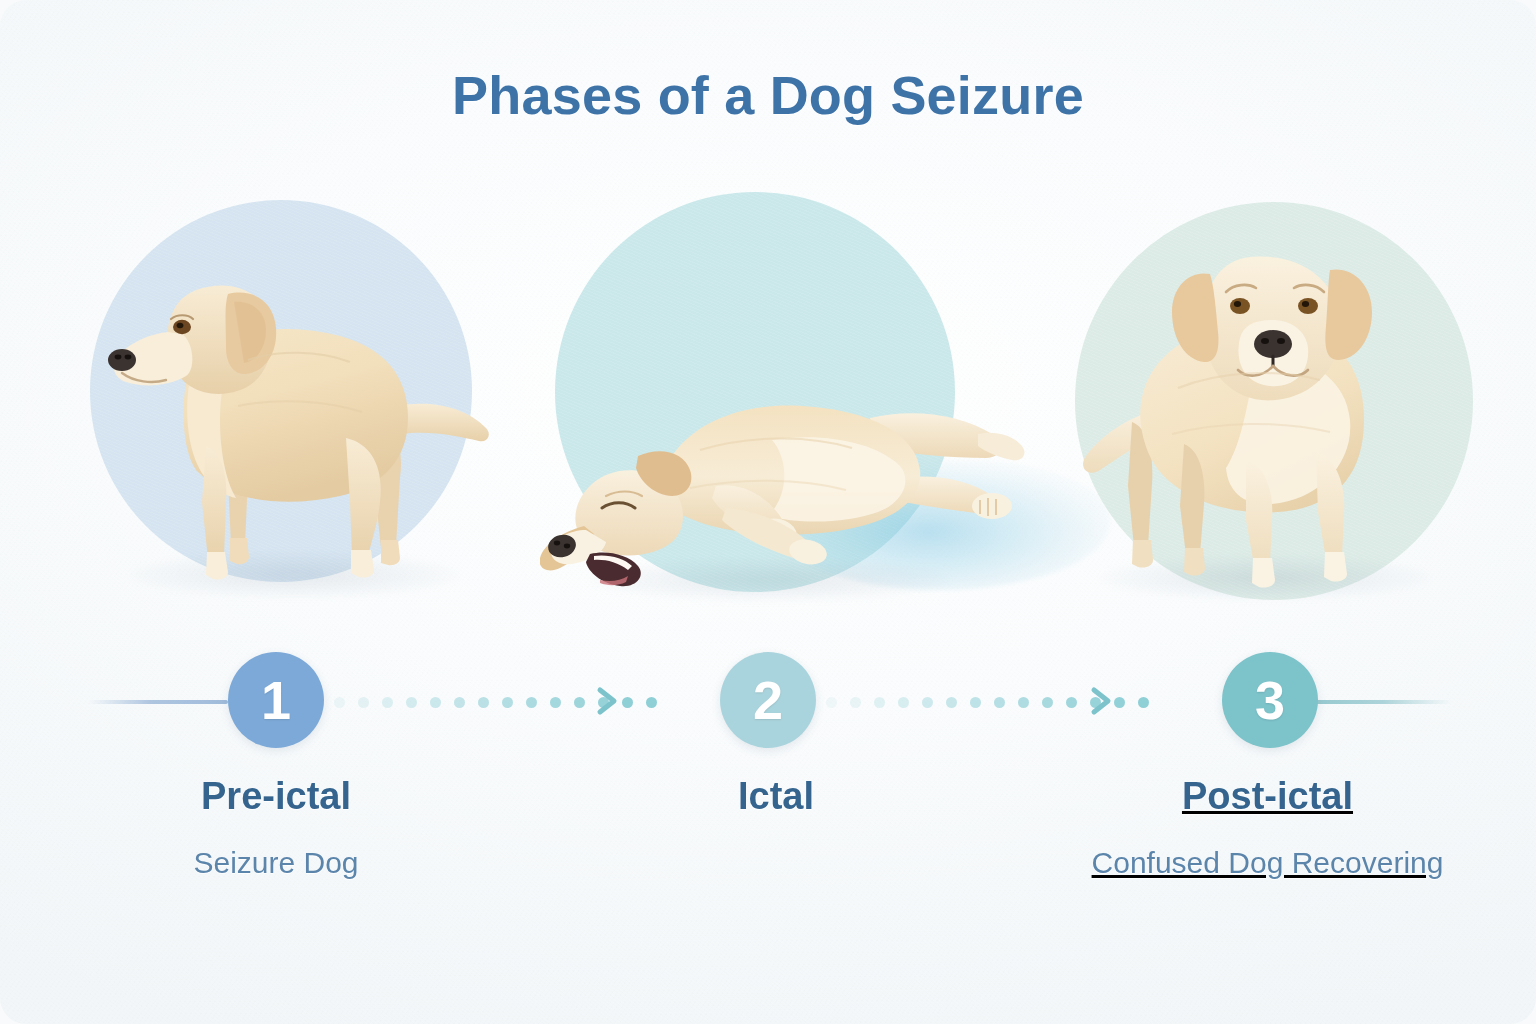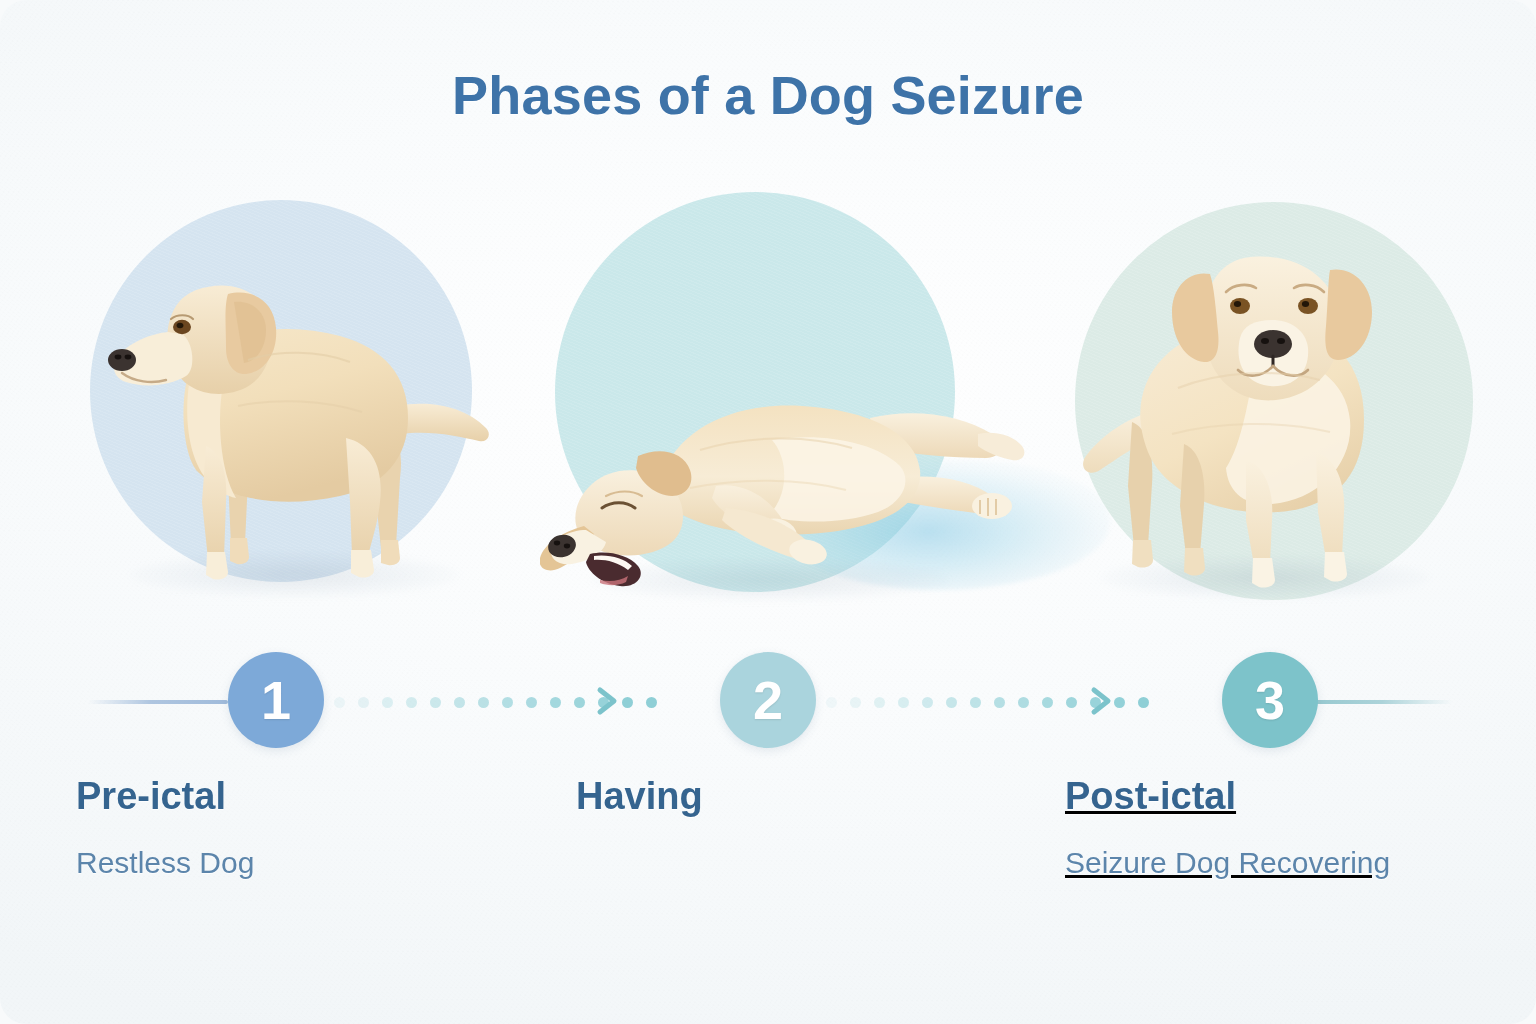--- a/index.html
+++ b/index.html
@@ -172,21 +172,21 @@
   #captions {
     position: absolute;
     top: 775px;
     left: 0;
     width: 1536px;
     height: 160px;
   }
   .caption {
     position: absolute;
     top: 0;
-    text-align: left;
+    text-align: center;
   }
   .cap-1 { left: 76px;   width: 400px; }
   .cap-2 { left: 576px;  width: 400px; }
   .cap-3 { left: 1065px; width: 405px; text-decoration: underline; }
 
   .cap-title {
     font-size: 38px;
     font-weight: bold;
     color: #35648f;
     text-shadow: 0 1px 0 rgba(255,255,255,.85);
@@ -469,26 +469,26 @@
     </div>
     <div class="step step-3">
       <span>3</span>
     </div>
   </div>
 
   <div id="captions">
 
     <div class="caption cap-1">
       <div class="cap-title">Pre-ictal</div>
-      <div class="cap-sub">Restless Dog</div>
+      <div class="cap-sub">Seizure Dog</div>
     </div>
 
     <div class="caption cap-2">
-      <div class="cap-title">Having</div>
+      <div class="cap-title">Ictal</div>
     </div>
 
     <div class="caption cap-3">
       <div class="cap-title">Post-ictal</div>
-      <div class="cap-sub">Seizure Dog Recovering</div>
+      <div class="cap-sub">Confused Dog Recovering</div>
     </div>
   </div>
 
 </div>
 
 </body></html>

